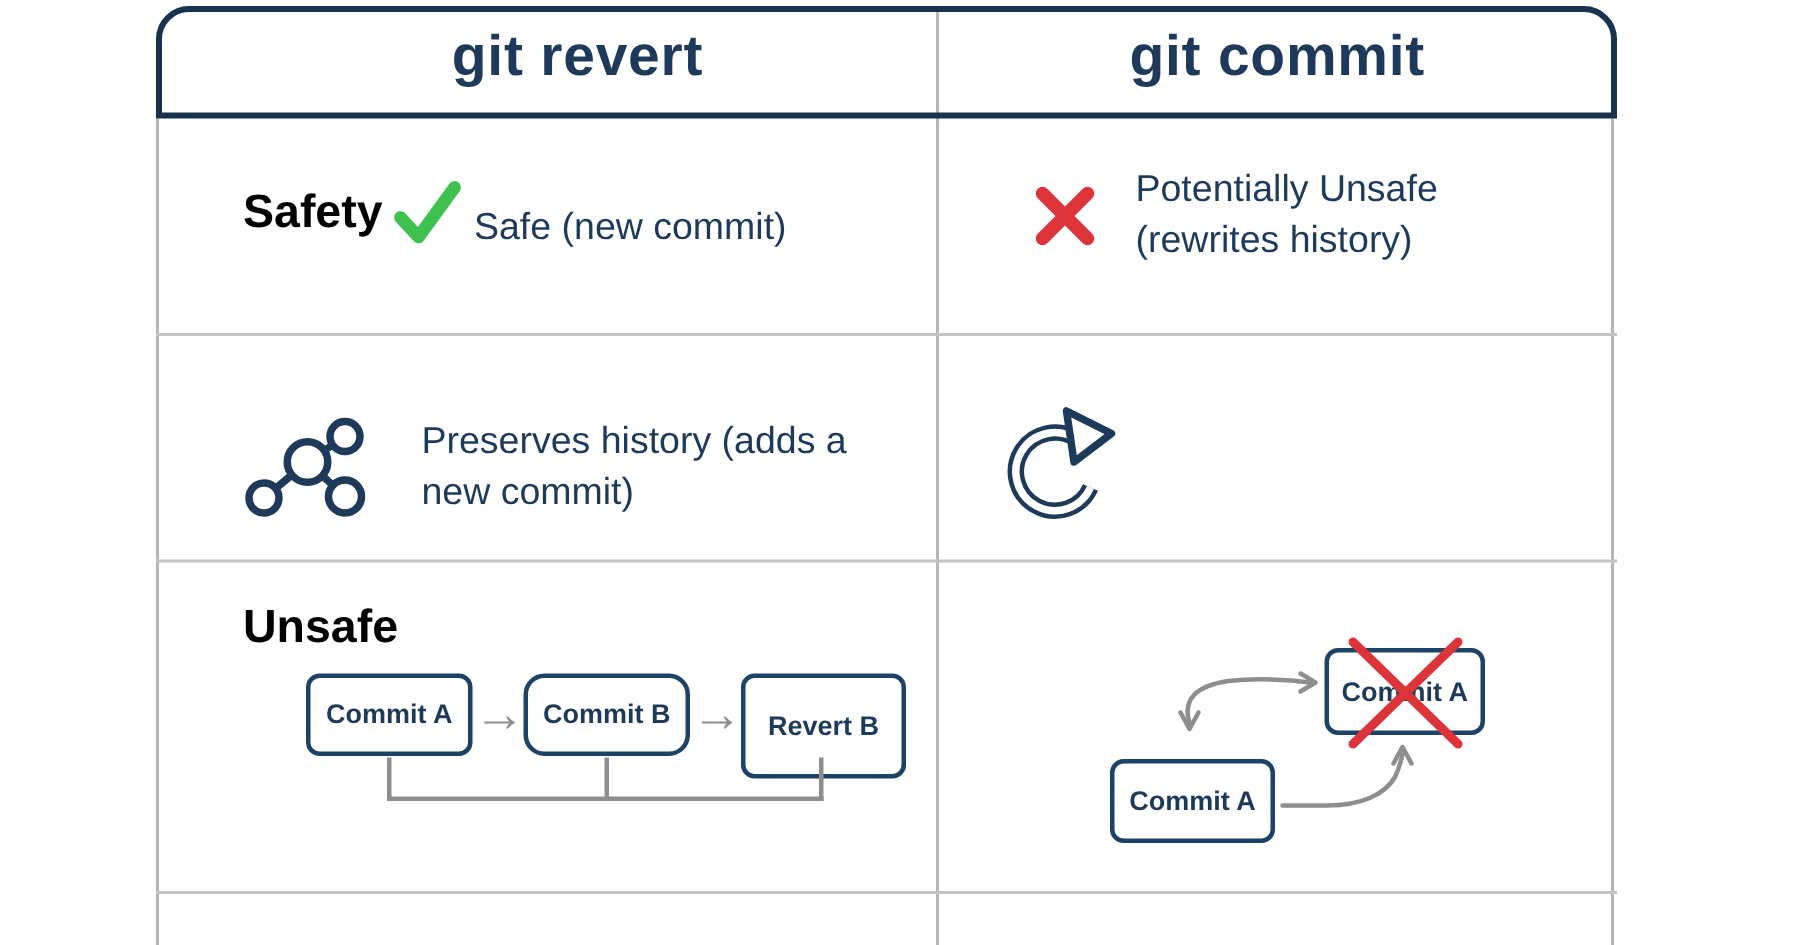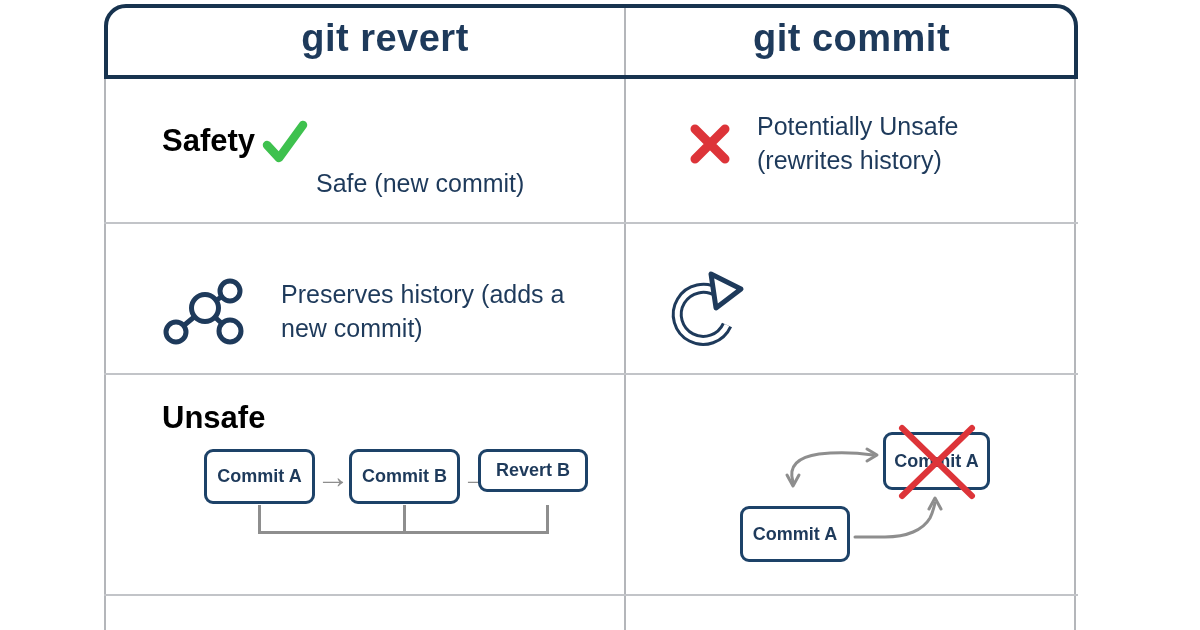--- a/index.html
+++ b/index.html
@@ -63,21 +63,21 @@
   <div class="abs header-title" style="left:104px; width:521px;padding-left:41px;">git revert</div>
   <div class="abs header-title" style="left:625px; width:453px;">git commit</div>
 
   <div class="abs row-label" style="left:162px; top:123px;">Safety</div>
 
   <span class="abs" style="left:257px; top:115px;">
     <svg width="54" height="54" viewBox="0 0 54 54">
       <path d="M10 30 L22 43 L46 10" fill="none" stroke="#3ec14e" stroke-width="8.5" stroke-linecap="round" stroke-linejoin="round"></path>
     </svg>
   </span>
-  <div class="abs cell-text" style="left:316px; top:134px;margin-top:32px;">Safe (new commit)</div>
+  <div class="abs cell-text" style="left:316px; top:134px;">Safe (new commit)</div>
 
   <span class="abs" style="left:686px; top:120px;">
     <svg width="48" height="48" viewBox="0 0 48 48">
       <path d="M9 9 L39 39 M39 9 L9 39" fill="none" stroke="#dd3439" stroke-width="9" stroke-linecap="round"></path>
     </svg>
   </span>
   <div class="abs cell-text" style="left:757px; top:109px; width:252px;">Potentially Unsafe (rewrites history)</div>
 
   <span class="abs" style="left:162px; top:277px;">
     <svg width="86" height="70" viewBox="0 0 86 70">
@@ -99,23 +99,23 @@
       <path d="M55 29 A26 26 0 1 0 64 61" fill="none" stroke="#1e3a5b" stroke-width="11"></path>
       <path d="M55 29 A26 26 0 1 0 64 61" fill="none" stroke="#ffffff" stroke-width="5"></path>
       <polygon points="78,25 48,10 53,44" fill="#ffffff" stroke="#1e3a5b" stroke-width="5" stroke-linejoin="round"></polygon>
     </svg>
   </span>
 
   <div class="abs row-label" style="left:162px; top:400px;">Unsafe</div>
 
   <div class="abs cbox" style="left:204px; top:449px; width:111px; height:55px;">Commit A</div>
   <div class="abs flow-arrow" style="left:316px; top:459px; width:33px;">→</div>
-  <div class="abs cbox" style="left:349px; top:449px; width:111px; height:55px;">Commit B</div>
+  <div class="abs cbox" style="left:349px; top:449px; width:111px; height:55px;border-radius:14px;">Commit B</div>
   <div class="abs flow-arrow" style="left:461px; top:459px; width:33px;">→</div>
-  <div class="abs cbox" style="left:478px; top:449px; width:110px; height:43px;">Revert B</div>
+  <div class="abs cbox" style="left:494px; top:449px; width:110px; height:70px;">Revert B</div>
   <div class="abs bracket-u"></div>
   <div class="abs bracket-stub"></div>
 
   <span class="abs" style="left:735px; top:418px;">
     <svg width="270" height="160" viewBox="0 0 270 160">
       <g fill="none" stroke="#8e8e8e" stroke-width="3" stroke-linecap="round" stroke-linejoin="round">
         <path d="M58 64 C53 48, 63 39, 84 36 C102 34, 124 35, 138 37"></path>
         <path d="M52 57 L58 68 L64 57"></path>
         <path d="M132 31 L142 37 L132 43"></path>
         <path d="M120 119 L150 119 C172 119, 188 112, 195 100 C198 94, 199 89, 200 85"></path>

